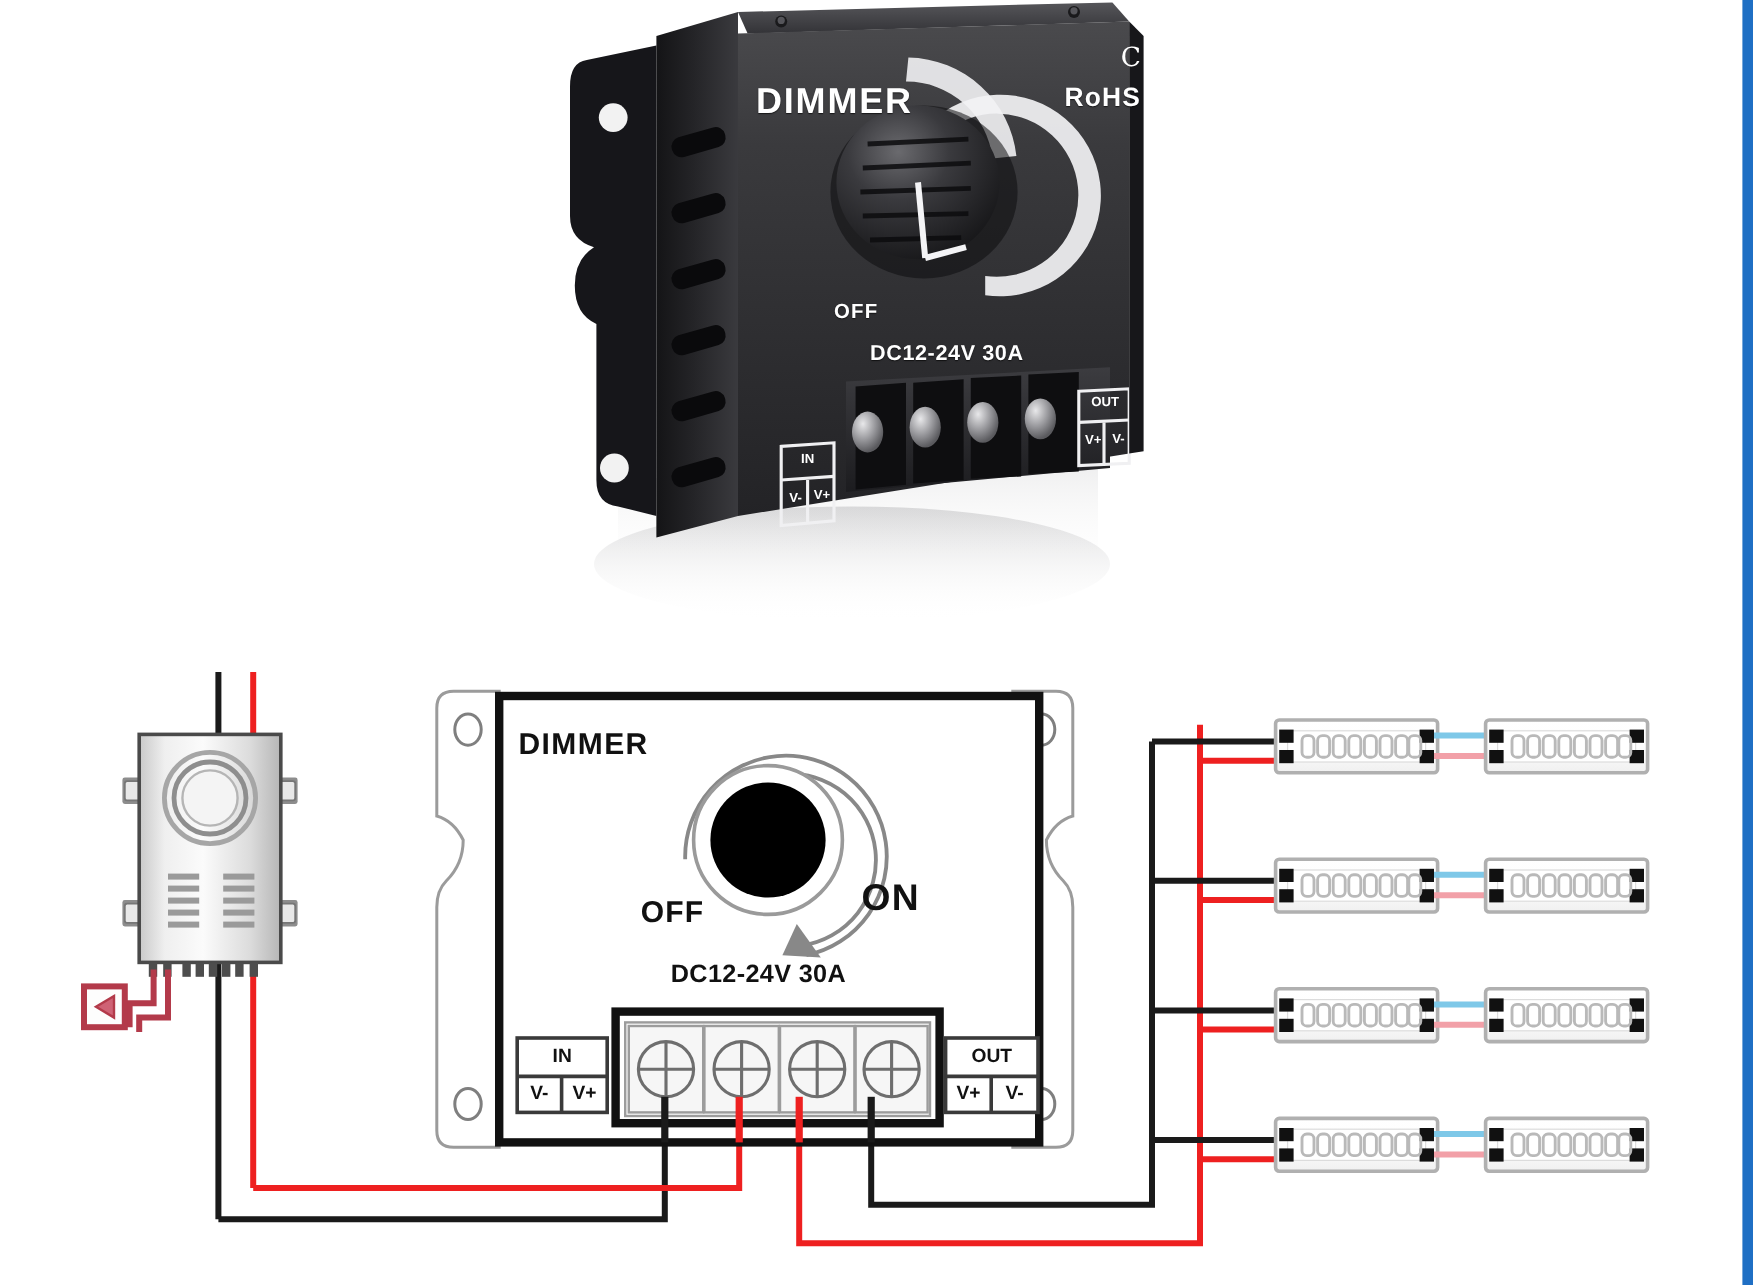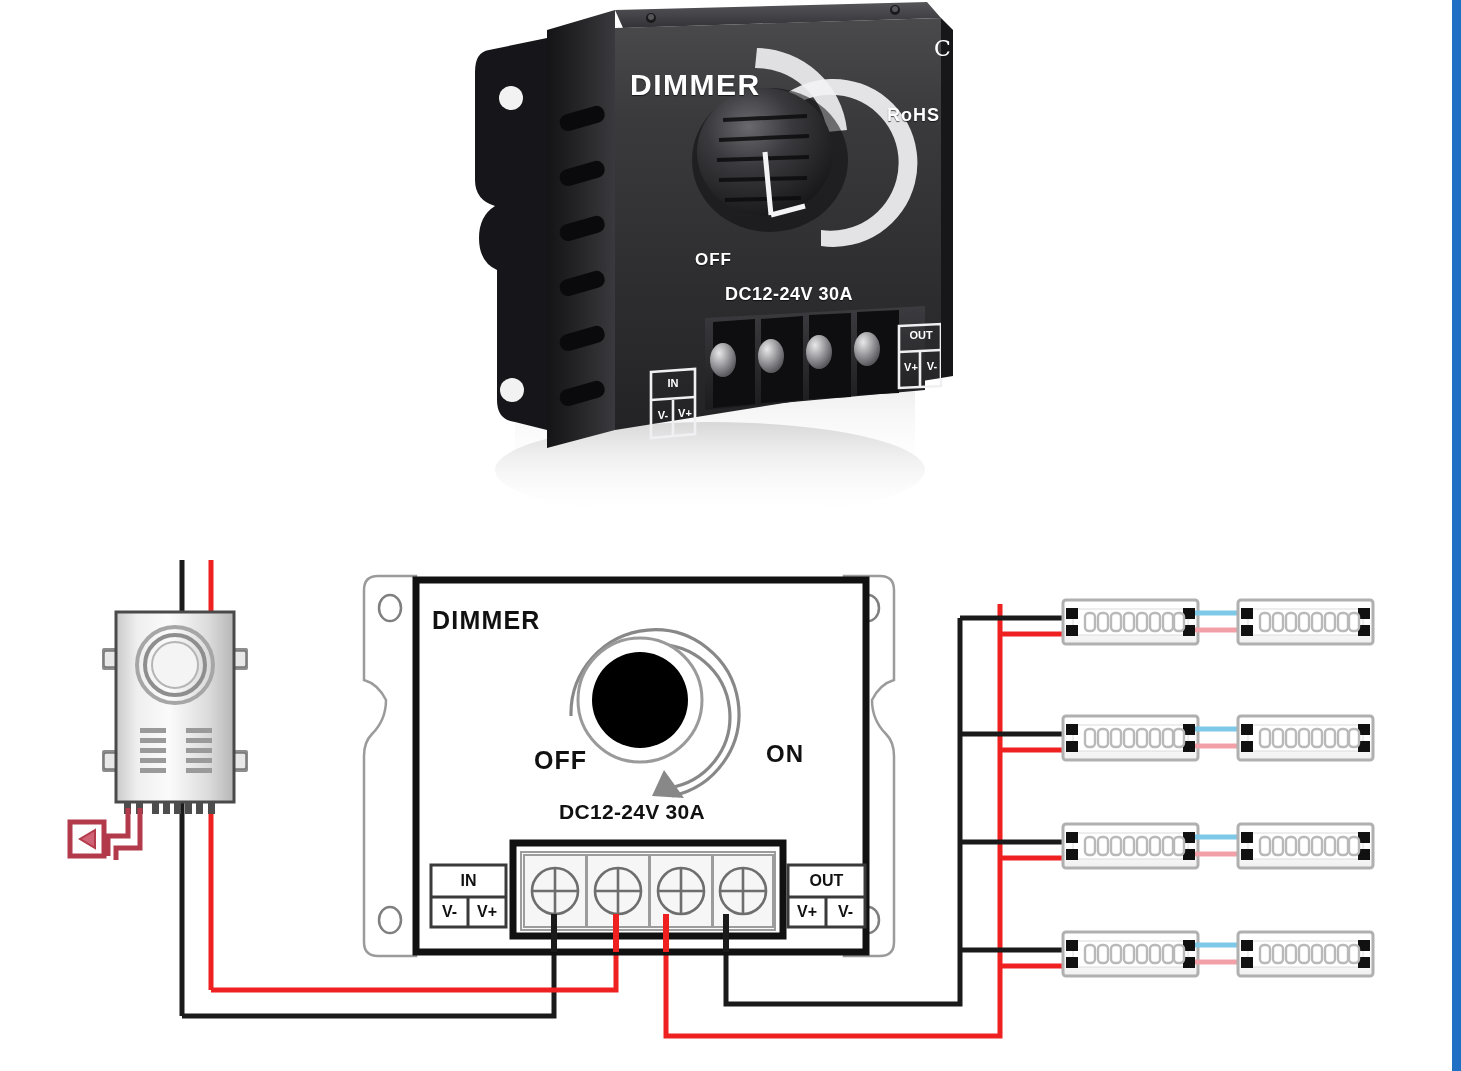--- a/index.html
+++ b/index.html
@@ -14,35 +14,35 @@
 
   
   #photo{position:absolute;left:455px;top:0px;width:520px;height:560px;}
   .ph-svg{position:absolute;left:0;top:0;}
 
   .ph-text{position:absolute;color:#ffffff;font-weight:700;letter-spacing:1px;
            text-shadow:0 1px 1px rgba(0,0,0,.65);white-space:nowrap;}
   #ph-dimmer{left:175px;top:68px;font-size:30px;letter-spacing:1.5px;}
   #ph-off{left:240px;top:250px;font-size:17px;font-weight:600;}
   #ph-dc{left:270px;top:284px;font-size:18px;letter-spacing:0.5px;}
-  #ph-rohs{left:432px;top:68px;font-size:18px;font-weight:700;margin-top:37px;}
+  #ph-rohs{left:432px;top:68px;font-size:22px;font-weight:700;}
   .ph-ce{position:absolute;left:435px;top:36px;font-size:22px;color:#fff;font-weight:400;
          font-family:"DejaVu Serif",serif;letter-spacing:2px;margin-left:44px;}
 
   .ph-lbl{position:absolute;color:#fff;font-weight:700;text-align:center;
           font-size:11px;line-height:1;}
 
   
   #diagram{position:absolute;left:0;top:560px;width:1461px;height:511px;}
   .dg-svg{position:absolute;left:0;top:0;}
 
   .dg-text{position:absolute;color:#111;font-weight:700;white-space:nowrap;}
   #dg-dimmer{left:432px;top:46px;font-size:25px;letter-spacing:1.2px;}
   #dg-off{left:534px;top:186px;font-size:25px;letter-spacing:1px;}
-  #dg-on{left:718px;top:180px;font-size:24px;letter-spacing:1px;margin-left:48px;}
+  #dg-on{left:718px;top:170px;font-size:31px;letter-spacing:1px;}
   #dg-dc{left:559px;top:240px;font-size:21px;letter-spacing:0.3px;}
 
   .cell-text{position:absolute;font-weight:700;color:#111;text-align:center;
              display:flex;align-items:center;justify-content:center;}
 </style>
 </head>
 <body>
 
 <div id="canvas">
 

